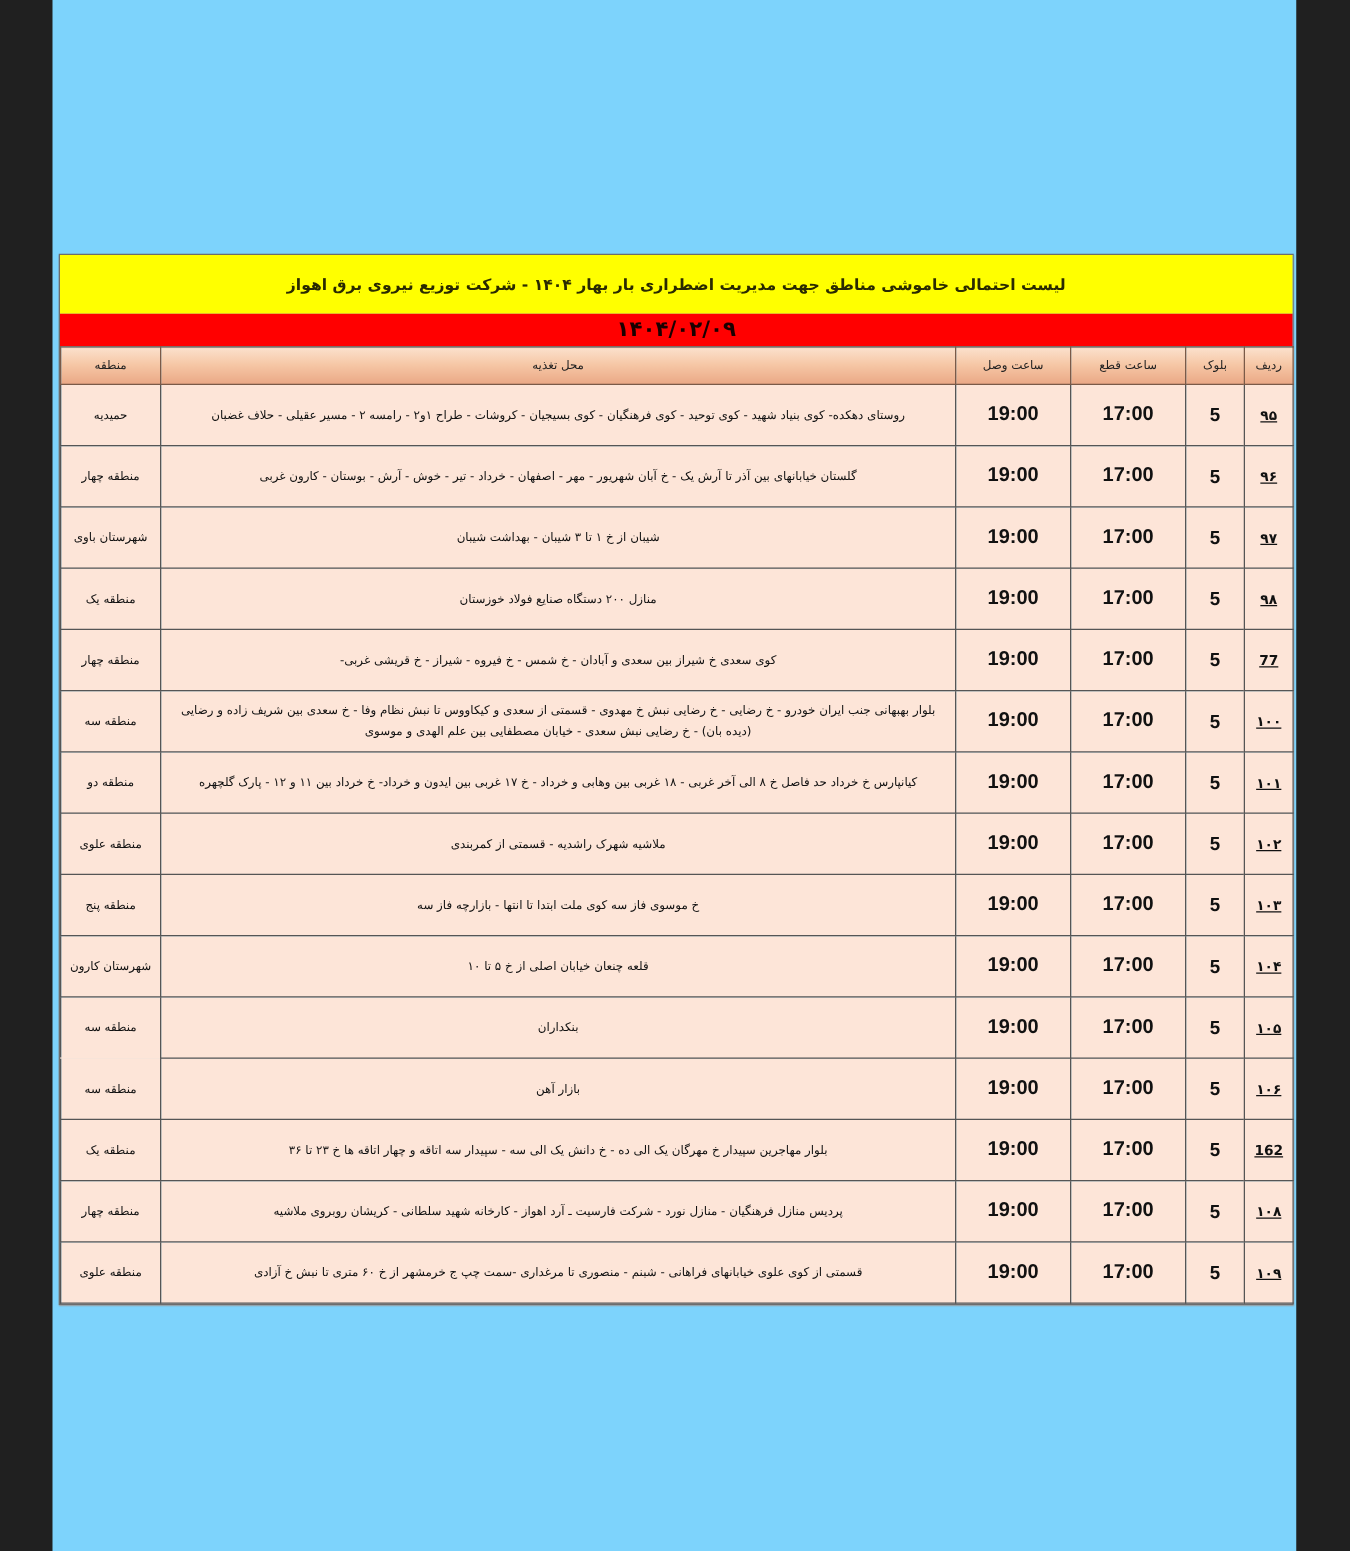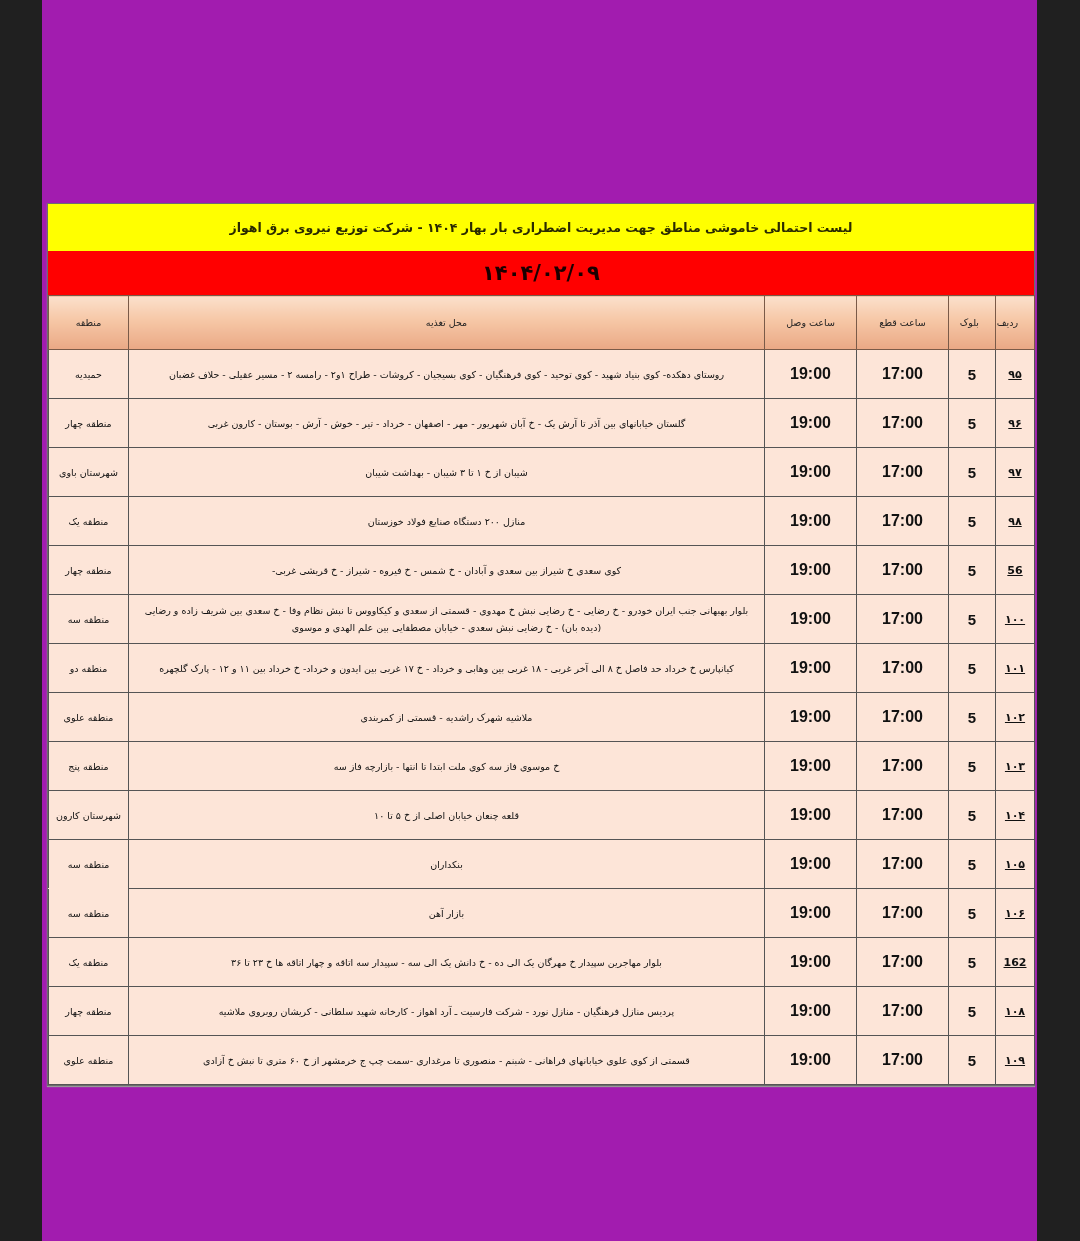--- a/index.html
+++ b/index.html
@@ -1,42 +1,42 @@
 <!DOCTYPE html>
 <html><head>
 <meta charset="utf-8">
 <style>
   html, body { margin:0; padding:0; }
   body {
     width:1080px; height:1241px; background:#202020; position:relative; overflow:hidden;
     font-family: "DejaVu Sans", "Liberation Sans", sans-serif;
   }
   .page {
-    position:absolute; left:42px; top:0; width:995px; height:1241px; background:#a21caf;
+    position:absolute; left:42px; top:0; width:995px; height:1241px; background:#7dd3fc;
   }
   .sheet {
     position:absolute; left:5px; top:203px; width:986px;
     border:1px solid #6d6d6d;
     box-shadow: 0 1px 1px #999;
   }
   .title-band {
     height:47px; background:#ffff00; display:flex; align-items:center; justify-content:center;
     direction:rtl; font-size:12.5px; font-weight:bold; color:#2a2a00;
   }
   .date-band {
-    height:44px; background:#ff0000; display:flex; align-items:center; justify-content:center;
-    font-size:21px; font-weight:bold; color:#1a0000; letter-spacing:1px;
+    height:26px; background:#ff0000; display:flex; align-items:center; justify-content:center;
+    font-size:17px; font-weight:bold; color:#1a0000; letter-spacing:1px;
   }
   table {
     width:100%; border-collapse:collapse; table-layout:fixed; direction:rtl;
   }
   th {
     height:21px; font-size:9.5px; font-weight:normal; color:#222;
     background: linear-gradient(to bottom, #fbe0cc 0%, #f6c7a6 45%, #eaa885 100%);
-    border:1px solid #7a5a48; padding:16px;
+    border:1px solid #7a5a48; padding:4px;
   }
   td {
     height:48px; background:#fde5d8; border:1px solid #555; padding:0 4px;
     text-align:center; color:#111;
   }
   td.radif { font-size:11px; font-weight:bold;text-decoration:underline; }
   td.block { font-size:15px; font-weight:bold; font-family:"Liberation Sans", sans-serif; }
   td.time { font-size:16px; font-weight:bold; font-family:"Liberation Sans", sans-serif; }
   td.loc { font-size:9.5px; font-weight:normal; line-height:17px; }
   td.region { font-size:9.5px; font-weight:normal; }
@@ -100,21 +100,21 @@
         </tr>
         <tr>
           <td class="radif">۹۸</td>
           <td class="block">5</td>
           <td class="time">17:00</td>
           <td class="time">19:00</td>
           <td class="loc">منازل ۲۰۰ دستگاه صنایع فولاد خوزستان</td>
           <td class="region">منطقه یک</td>
         </tr>
         <tr>
-          <td class="radif">56</td>
+          <td class="radif">77</td>
           <td class="block">5</td>
           <td class="time">17:00</td>
           <td class="time">19:00</td>
           <td class="loc">کوی سعدی خ شیراز بین سعدی و آبادان - خ شمس - خ فیروه - شیراز - خ قریشی غربی-</td>
           <td class="region">منطقه چهار</td>
         </tr>
         <tr>
           <td class="radif">۱۰۰</td>
           <td class="block">5</td>
           <td class="time">17:00</td>

